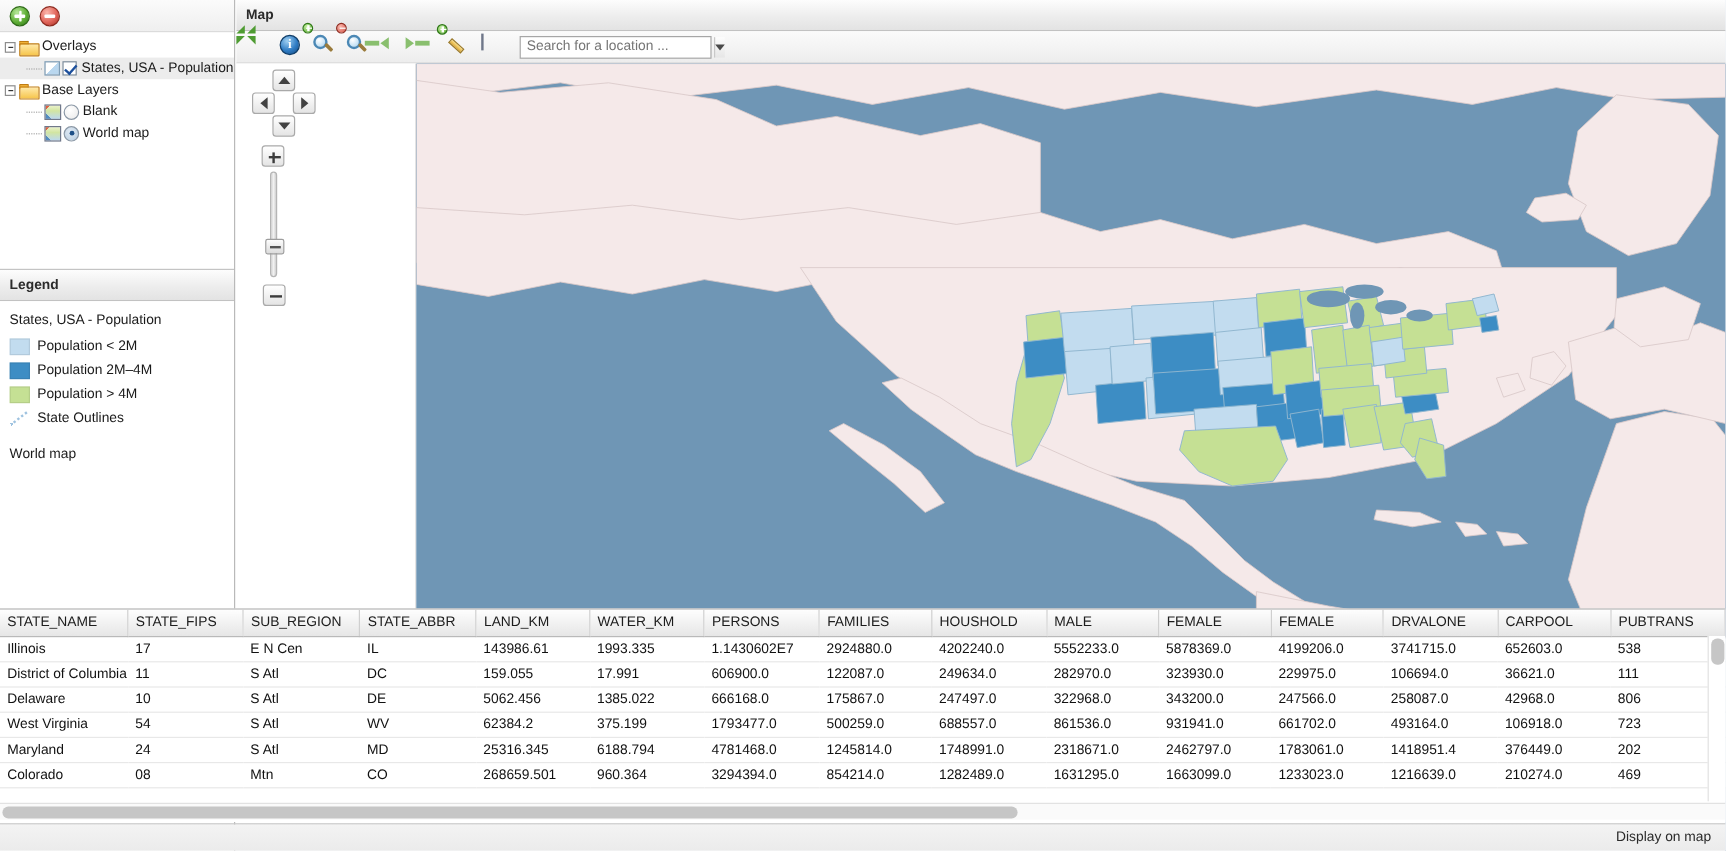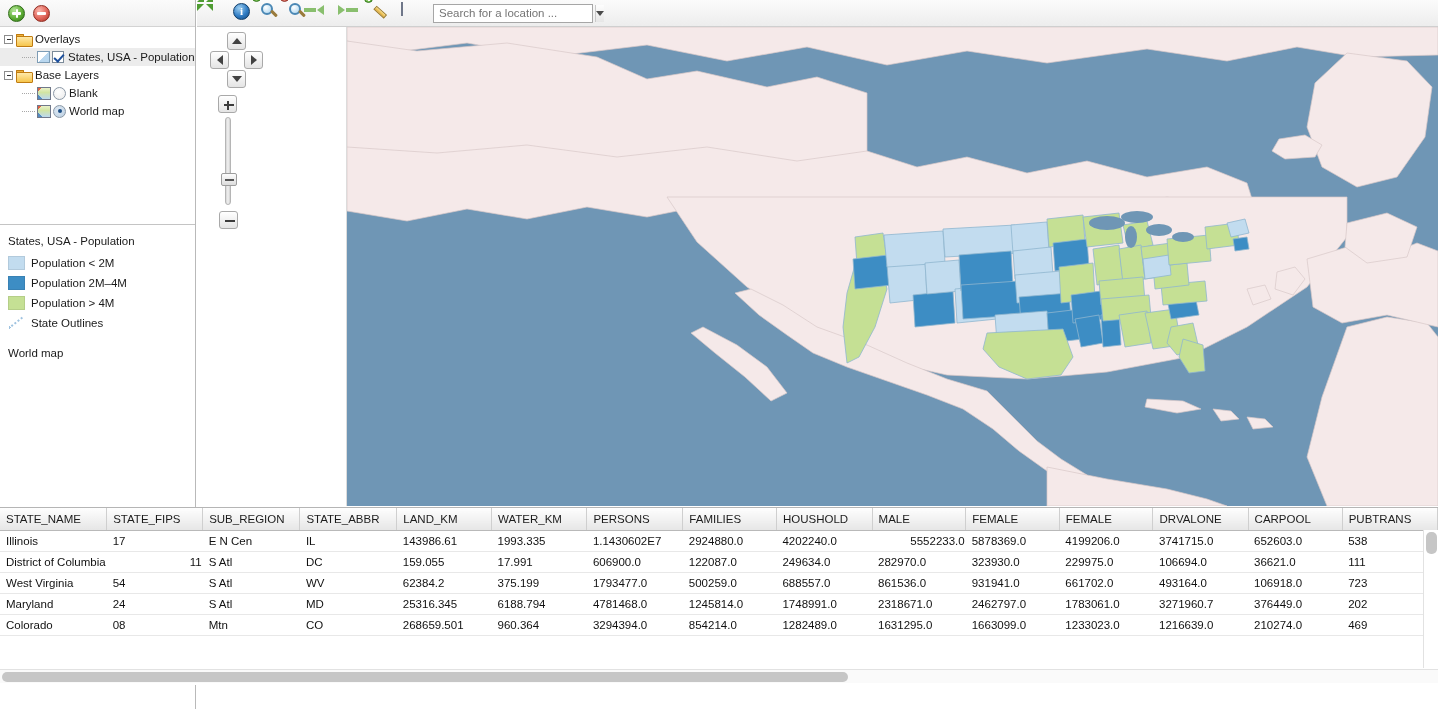--- a/index.html
+++ b/index.html
@@ -419,20 +419,21 @@
       <div class="tree-row tree-indent-2">
         <span class="dotline"></span>
         <span class="world-icon"></span>
         <span class="radio selected"></span>
         <span class="tree-label">World map</span>
       </div>
 
     </div>
 
     <div id="legend-panel">
+      <div class="panel-header">Legend</div>
       <div id="legend-body">
         <div class="legend-title">States, USA - Population</div>
 
         <div class="legend-row">
           <span class="legend-swatch" style="background:#c2dcef"></span>
           <span>Population  &lt; 2M</span>
         </div>
         <div class="legend-row">
           <span class="legend-swatch" style="background:#3d8dc4"></span>
           <span>Population 2M–4M</span>
@@ -445,20 +446,21 @@
           <span class="legend-line"></span>
           <span>State Outlines</span>
         </div>
 
         <div class="legend-footer">World map</div>
       </div>
     </div>
   </div>
 
   <div id="map-panel">
+    <div class="panel-header">Map</div>
 
     <div id="map-toolbar">
 
       <span class="tb-btn">
         <span class="icon-fullextent">
           <span class="arrow-nw"></span><span class="arrow-ne"></span>
           <span class="arrow-sw"></span><span class="arrow-se"></span>
         </span>
       </span>
 
@@ -653,43 +655,60 @@
             <tr>
               <td style="width: 100px;">Illinois</td>
               <td style="width: 100px;">17</td>
               <td style="width: 100px;">E N Cen</td>
               <td style="width: 100px;">IL</td>
               <td style="width: 100px;">143986.61</td>
               <td style="width: 100px;">1993.335</td>
               <td style="width: 100px;">1.1430602E7</td>
               <td style="width: 100px;">2924880.0</td>
               <td style="width: 100px;">4202240.0</td>
-              <td style="width: 100px; text-align: right;">5552233.0</td>
+              <td style="width: 100px;">5552233.0</td>
               <td style="width: 100px;">5878369.0</td>
               <td style="width: 100px;">4199206.0</td>
               <td style="width: 100px;">3741715.0</td>
               <td style="width: 100px;">652603.0</td>
               <td style="width: 100px;">538</td>
             </tr>
             <tr>
               <td style="width: 100px;">District of Columbia</td>
-              <td style="width: 100px; text-align: right;">11</td>
+              <td style="width: 100px;">11</td>
               <td style="width: 100px;">S Atl</td>
               <td style="width: 100px;">DC</td>
               <td style="width: 100px;">159.055</td>
               <td style="width: 100px;">17.991</td>
               <td style="width: 100px;">606900.0</td>
               <td style="width: 100px;">122087.0</td>
               <td style="width: 100px;">249634.0</td>
               <td style="width: 100px;">282970.0</td>
               <td style="width: 100px;">323930.0</td>
               <td style="width: 100px;">229975.0</td>
               <td style="width: 100px;">106694.0</td>
               <td style="width: 100px;">36621.0</td>
               <td style="width: 100px;">111</td>
+            </tr>
+            <tr>
+              <td style="width: 100px;">Delaware</td>
+              <td style="width: 100px;">10</td>
+              <td style="width: 100px;">S Atl</td>
+              <td style="width: 100px;">DE</td>
+              <td style="width: 100px;">5062.456</td>
+              <td style="width: 100px;">1385.022</td>
+              <td style="width: 100px;">666168.0</td>
+              <td style="width: 100px;">175867.0</td>
+              <td style="width: 100px;">247497.0</td>
+              <td style="width: 100px;">322968.0</td>
+              <td style="width: 100px;">343200.0</td>
+              <td style="width: 100px;">247566.0</td>
+              <td style="width: 100px;">258087.0</td>
+              <td style="width: 100px;">42968.0</td>
+              <td style="width: 100px;">806</td>
             </tr>
             <tr>
               <td style="width: 100px;">West Virginia</td>
               <td style="width: 100px;">54</td>
               <td style="width: 100px;">S Atl</td>
               <td style="width: 100px;">WV</td>
               <td style="width: 100px;">62384.2</td>
               <td style="width: 100px;">375.199</td>
               <td style="width: 100px;">1793477.0</td>
               <td style="width: 100px;">500259.0</td>
@@ -707,21 +726,21 @@
               <td style="width: 100px;">S Atl</td>
               <td style="width: 100px;">MD</td>
               <td style="width: 100px;">25316.345</td>
               <td style="width: 100px;">6188.794</td>
               <td style="width: 100px;">4781468.0</td>
               <td style="width: 100px;">1245814.0</td>
               <td style="width: 100px;">1748991.0</td>
               <td style="width: 100px;">2318671.0</td>
               <td style="width: 100px;">2462797.0</td>
               <td style="width: 100px;">1783061.0</td>
-              <td style="width: 100px;">3271960.7</td>
+              <td style="width: 100px;">1418951.4</td>
               <td style="width: 100px;">376449.0</td>
               <td style="width: 100px;">202</td>
             </tr>
             <tr>
               <td style="width: 100px;">Colorado</td>
               <td style="width: 100px;">08</td>
               <td style="width: 100px;">Mtn</td>
               <td style="width: 100px;">CO</td>
               <td style="width: 100px;">268659.501</td>
               <td style="width: 100px;">960.364</td>
@@ -741,14 +760,17 @@
       <div id="vscroll">
         <div id="vscroll-thumb"></div>
       </div>
     </div>
 
     <div id="hscroll">
       <div id="hscroll-thumb"></div>
     </div>
   </div>
 
+  <div id="status-bar">
+    <span>Display on map</span>
+  </div>
 
 </div>
 
 </body></html>

